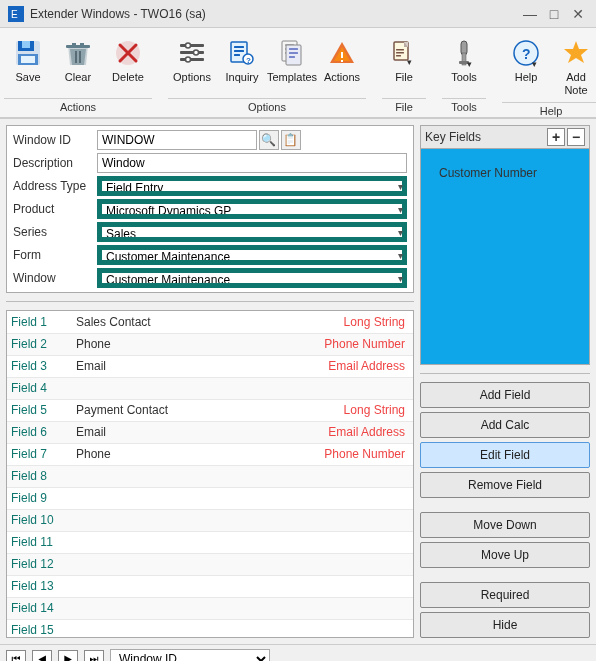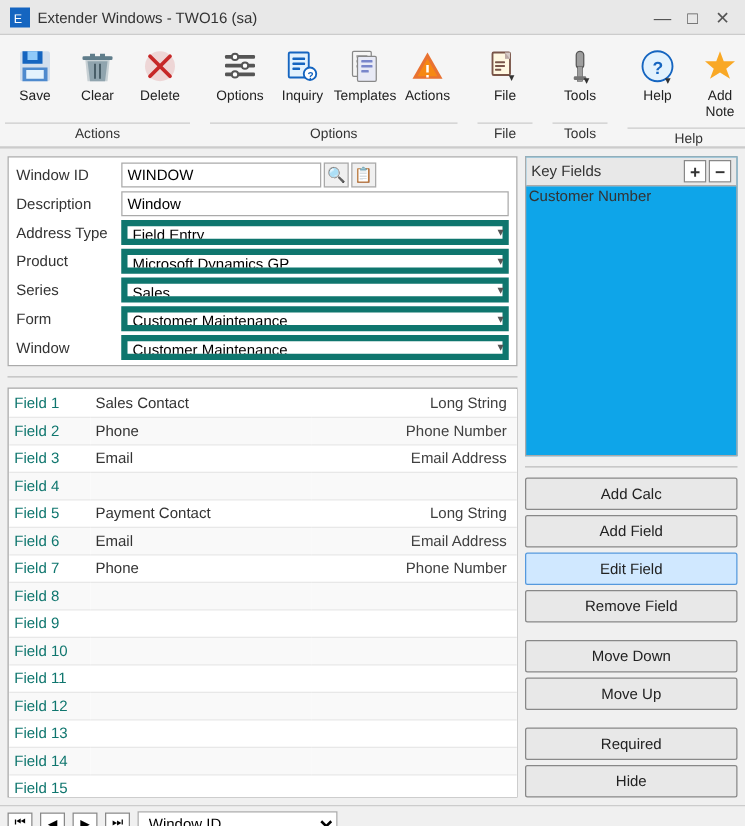--- a/index.html
+++ b/index.html
@@ -132,35 +132,35 @@
       display: flex;
       align-items: center;
       justify-content: space-between;
       padding: 2px 4px;
       background: #e8e8e8;
       border-bottom: 1px solid #aaa;
     }
     .key-fields-title { font-size: 12px; color: #333; }
     .key-fields-controls { display: flex; gap: 2px; }
     .key-fields-btn { width: 18px; height: 18px; border: 1px solid #888; background: white; cursor: pointer; display: flex; align-items: center; justify-content: center; font-size: 14px; font-weight: bold; color: #333; }
-    .key-fields-list { flex: 1; padding: 0; overflow-y: auto; }
+    .key-fields-list { flex: 1; padding: 16px; overflow-y: auto; }
     .key-field-item { font-size: 12px; color: #333; padding: 1px 2px; }
 
     
     .divider { height: 1px; background: #bbb; margin: 4px 0; }
 
     
     .fields-section { background: white; border: 1px solid #aaa; overflow-y: auto; flex: 1; }
     .fields-table { width: 100%; border-collapse: collapse; }
     .fields-table tr { height: 22px; }
     .fields-table tr:nth-child(even) { background: #f9f9f9; }
     .fields-table td { padding: 1px 4px; border-bottom: 1px solid #e8e8e8; font-size: 12px; color: #333; vertical-align: middle; }
     .fields-table td.field-label { color: #0f766e; width: 65px; }
     .fields-table td.field-name { flex: 1; }
-    .fields-table td.field-type { color: #404040; text-align: right; padding-right: 8px; }
+    .fields-table td.field-type { color: #ef4444; text-align: right; padding-right: 8px; }
 
     
     .right-buttons { display: flex; flex-direction: column; gap: 4px; }
     .right-btn {
       height: 26px;
       border: 1px solid #888;
       background: #e8e8e8;
       cursor: pointer;
       font-size: 12px;
       color: #222;
@@ -562,22 +562,22 @@
           </div>
         </div>
         <div class="key-fields-list" id="key-fields-list">
         <div class="key-field-item">Customer Number</div>
           </div>
       </div>
 
       <div class="divider"></div>
 
       <div class="right-buttons">
+        <button class="right-btn">Add Field</button>
         <button class="right-btn">Add Calc</button>
-        <button class="right-btn">Add Field</button>
         <button class="right-btn active">Edit Field</button>
         <button class="right-btn">Remove Field</button>
         <div class="right-btn-spacer"></div>
         <button class="right-btn">Move Down</button>
         <button class="right-btn">Move Up</button>
         <div class="right-btn-spacer"></div>
         <button class="right-btn">Required</button>
         <button class="right-btn">Hide</button>
       </div>
     </div>

